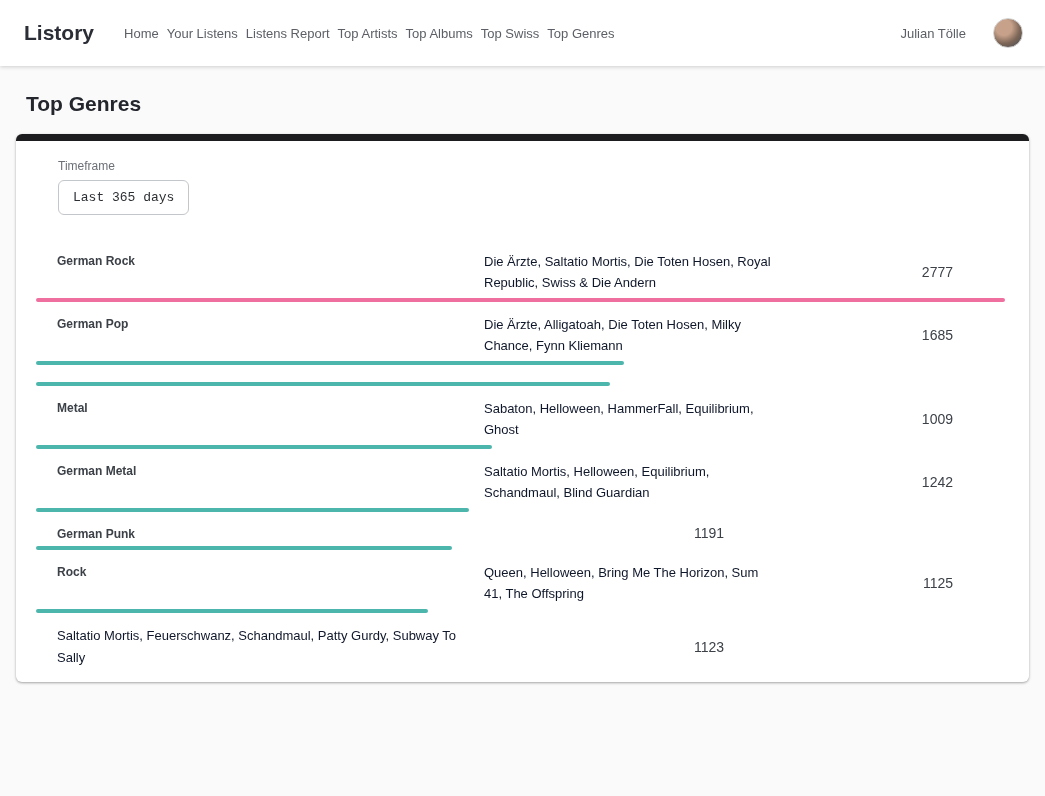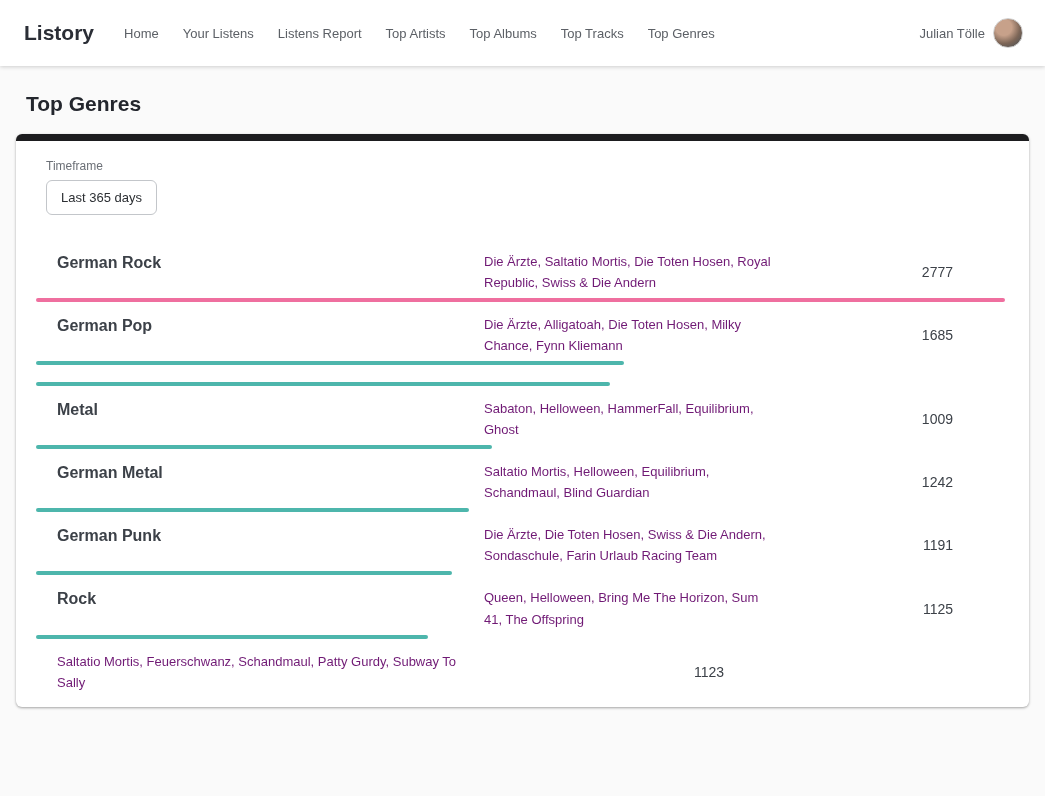--- a/index.html
+++ b/index.html
@@ -3,63 +3,63 @@
 <meta charset="utf-8">
 <style>
   * { margin:0; padding:0; box-sizing:border-box; }
   html,body { width:1045px; height:796px; overflow:hidden; background:#fafafa;
               font-family:"Liberation Sans", sans-serif; }
 
   
   .topbar { height:66px; background:#ffffff; box-shadow:0 1px 4px rgba(0,0,0,.18);
             display:flex; align-items:center; padding:0 22px 0 24px; position:relative; z-index:2; }
   .logo { font-size:21px; font-weight:700; color:#2b2e36; margin-right:30px; cursor:pointer; }
-  .nav { display:flex; gap:24px; flex:1; align-items:center; }
+  .nav { display:flex; gap:8px; flex:1; align-items:center; }
   .nav a { font-size:13px; color:#5c6066; text-decoration:none; cursor:pointer; white-space:nowrap; }
-  .userbox { display:flex; align-items:center; gap:8px; cursor:pointer; }
+  .userbox { display:flex; align-items:center; gap:27px; cursor:pointer; }
   .username { font-size:13px; color:#5c6066; }
   .avatar { width:30px; height:30px; border-radius:50%;
             background:radial-gradient(circle at 35% 30%, #c7a18a 0 30%, #7d6657 60%, #3e4a52 100%);
             border:1px solid #d0d0d0; }
 
   
   .page-title { font-size:21px; font-weight:700; color:#23262d; margin:26px 0 18px 26px; }
 
   .card { margin:0 16px; background:#ffffff; border-radius:6px;
           box-shadow:0 1px 3px rgba(0,0,0,.25), 0 1px 2px rgba(0,0,0,.12); overflow:hidden; }
   .card-topstrip { height:7px; background:#1d1d1f; }
   .card-body { padding:16px 24px 14px 20px; }
 
-  .timeframe { margin:2px 0 24px 10px; }
+  .timeframe { margin:2px 0 24px 22px; }
   .tf-label { font-size:12px; color:#6b6f76; margin-bottom:7px; }
   .tf-btn { font-size:13px; color:#2c2f33; background:#fff; border:1px solid #c3c6ca;
-            border-radius:6px; padding:9px 14px; cursor:pointer; font-family:Liberation Sans, sans-serif; }
+            border-radius:6px; padding:9px 14px; cursor:pointer; font-family:Liberation Mono, monospace; }
 
   .rows { }
   .row { padding-top:12px; }
   .row-grid { display:grid; grid-template-columns:405px 292px 1fr; column-gap:22px;
               padding-left:21px; align-items:start; }
-  .g-name { font-size:16px; font-weight:700; color:#3c4148; padding-top:3px; }
-  .g-artists { font-size:13px; color:#701a75; line-height:1.62; }
+  .g-name { font-size:12px; font-weight:700; color:#3c4148; padding-top:3px; }
+  .g-artists { font-size:13px; color:#0f172a; line-height:1.62; }
   .g-count { font-size:14px; color:#3c4148; text-align:right; padding-right:52px; align-self:center; }
   .bar-track { margin-top:5px; height:4px; }
   .bar { height:4px; border-radius:2px; }
 </style>
 </head>
 <body>
 
 <header class="topbar">
   <div class="logo">Listory</div>
   <nav class="nav">
     <a>Home</a>
     <a>Your Listens</a>
     <a>Listens Report</a>
     <a>Top Artists</a>
     <a>Top Albums</a>
-    <a>Top Tracks</a>
+    <a>Top Swiss</a>
     <a>Top Genres</a>
   </nav>
   <div class="userbox">
     <span class="username">Julian Tölle</span>
     <span class="avatar"></span>
   </div>
 </header>
 
 <main>
   <h1 class="page-title">Top Genres</h1>
@@ -121,21 +121,20 @@
       <div class="g-count">1242</div>
     </div>
     <div class="bar-track">
       <div class="bar" style="width: 44.7%; background: rgb(77, 182, 172);"></div>
     </div>
   </div>
 
   <div class="row">
     <div class="row-grid">
       <div class="g-name">German Punk</div>
-      <div class="g-artists">Die Ärzte, Die Toten Hosen, Swiss &amp; Die Andern, Sondaschule, Farin Urlaub Racing Team</div>
       <div class="g-count">1191</div>
     </div>
     <div class="bar-track">
       <div class="bar" style="width: 42.9%; background: rgb(77, 182, 172);"></div>
     </div>
   </div>
 
   <div class="row">
     <div class="row-grid">
       <div class="g-name">Rock</div>

